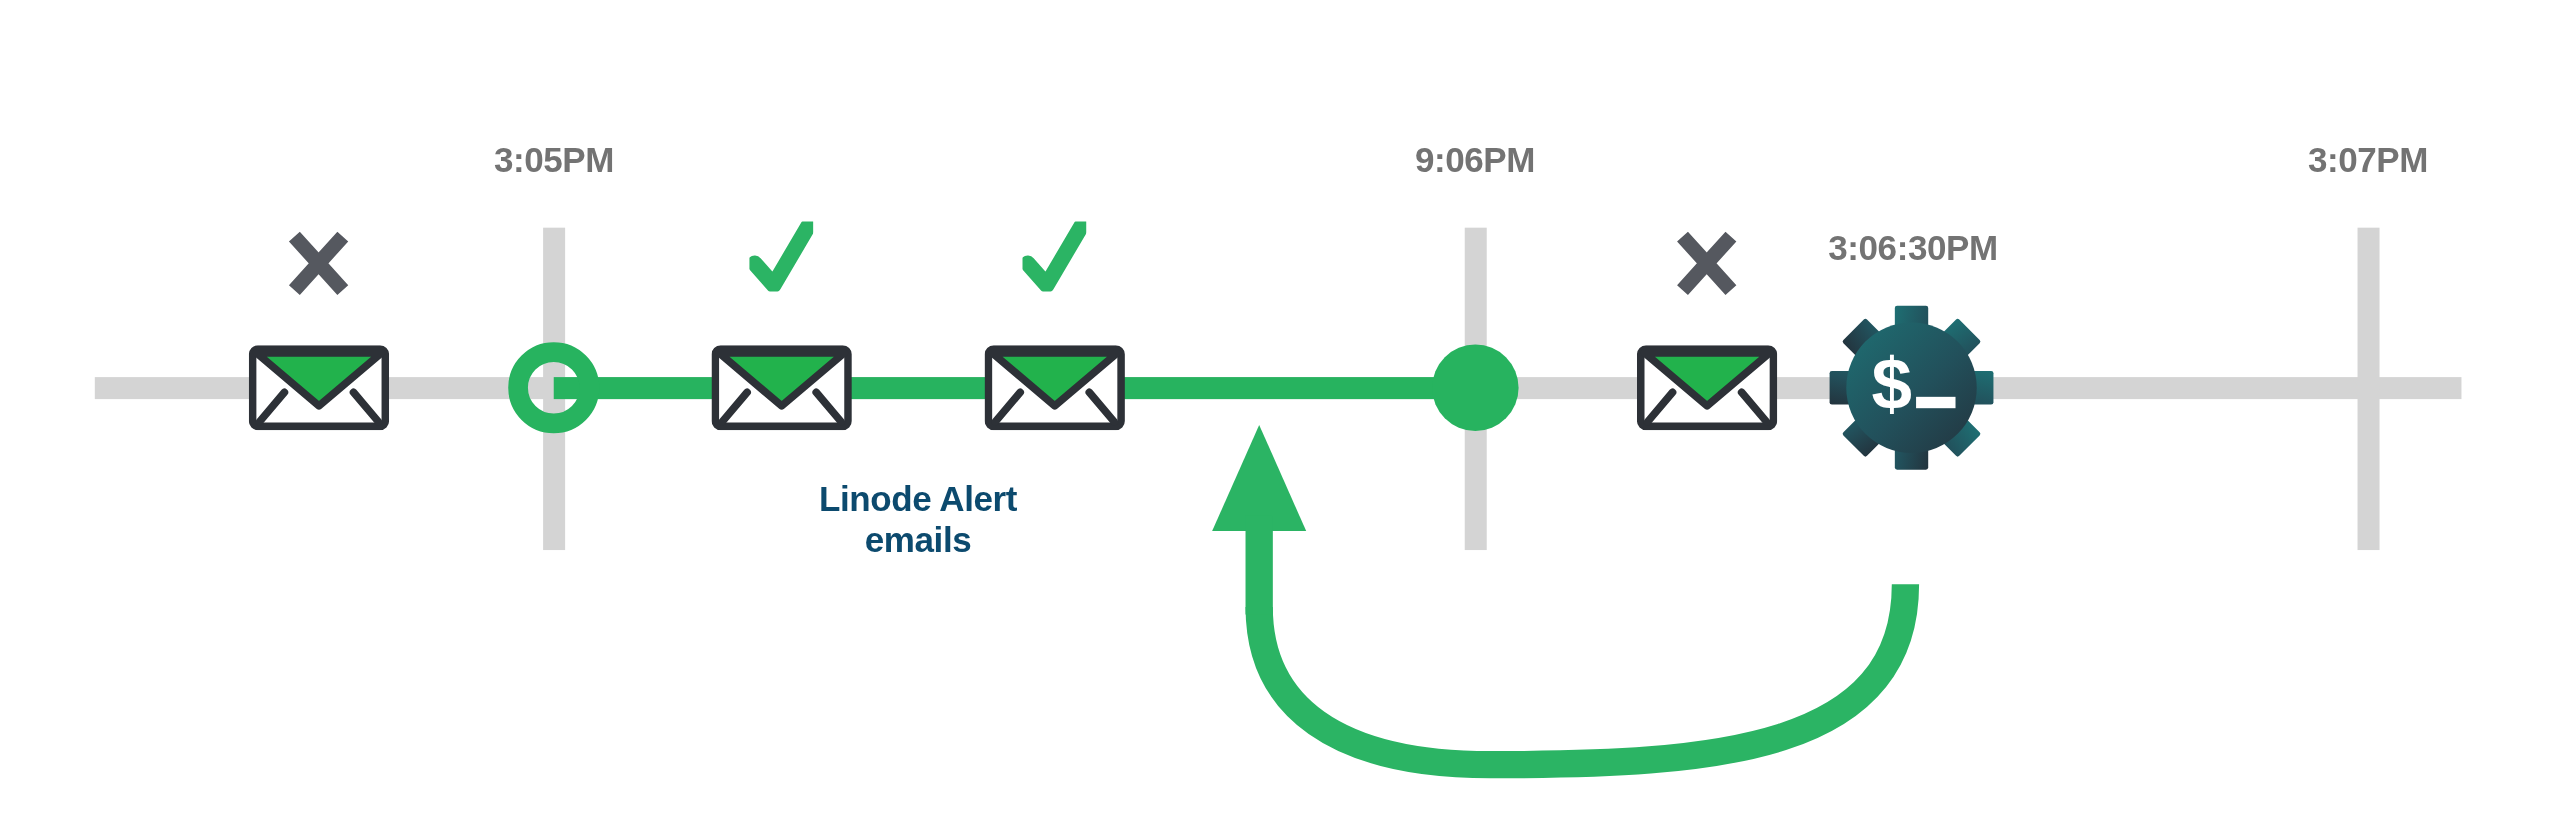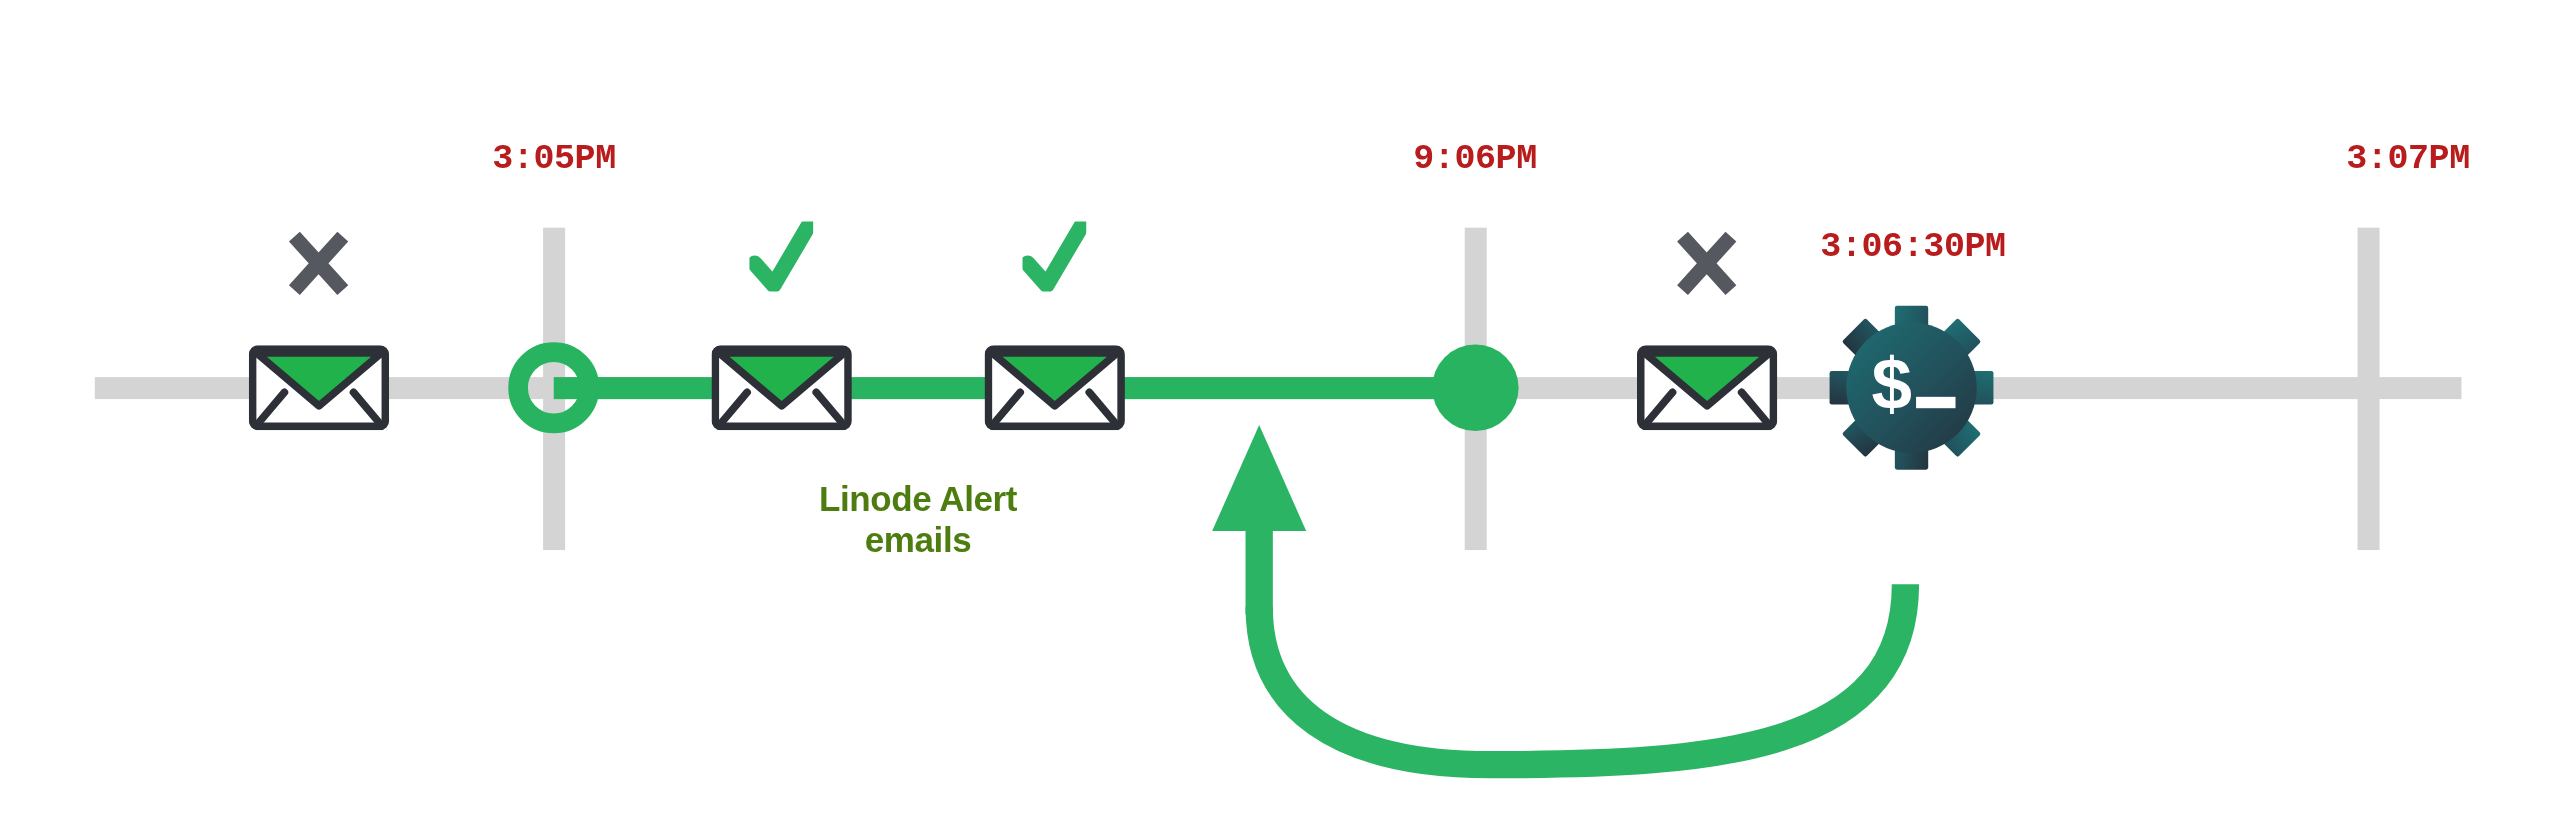--- a/index.html
+++ b/index.html
@@ -13,33 +13,32 @@
     width:2576px;
     height:824px;
     background:#ffffff;
     overflow:hidden;
   }
   #stage svg{position:absolute;left:0;top:0;width:2576px;height:824px;display:block;}
 
   
   .lbl{
     position:absolute;
-    color:#b91c1c;
+    color:#737373;
     font-weight:bold;
     white-space:nowrap;
     line-height:1.14;
     letter-spacing:-0.4px;
-    font-family:Liberation Mono, monospace;
   }
   .tick-label{font-size:35px;transform:translateX(-50%);}
   .caption{
     position:absolute;
     font-size:35px;
     font-weight:bold;
-    color:#4d7c0f;
+    color:#0c4a6e;
     text-align:center;
     transform:translateX(-50%);
     line-height:1.18;
     white-space:pre-line;
     letter-spacing:-0.4px;
   }
 </style>
 </head>
 <body>
 
@@ -138,21 +137,21 @@
                C 1760 1008, 1660 930, 1660 800" fill="none" stroke="#2BB464" stroke-width="36" stroke-linecap="butt"></path>
       <path d="M 1660 560 L 1722 700 L 1598 700 Z" fill="#2BB464"></path>
       <rect x="1642" y="680" width="36" height="130" fill="#2BB464"></rect>
     </g>
   </svg>
 
   <div class="lbl tick-label" style="left:554px;top:140px;">3:05PM</div>
 
   <div class="lbl tick-label" style="left:1475px;top:140px;">9:06PM</div>
 
-  <div class="lbl tick-label" style="left:2368px;top:140px;margin-left:40px;">3:07PM</div>
+  <div class="lbl tick-label" style="left:2368px;top:140px;">3:07PM</div>
 
   <div class="caption" style="left:918px;top:478px;width:425px;">Linode Alert
 emails</div>
 
   <div class="lbl tick-label" style="left:1913px;top:228px;">3:06:30PM</div>
 
 
 </div>
 
 

